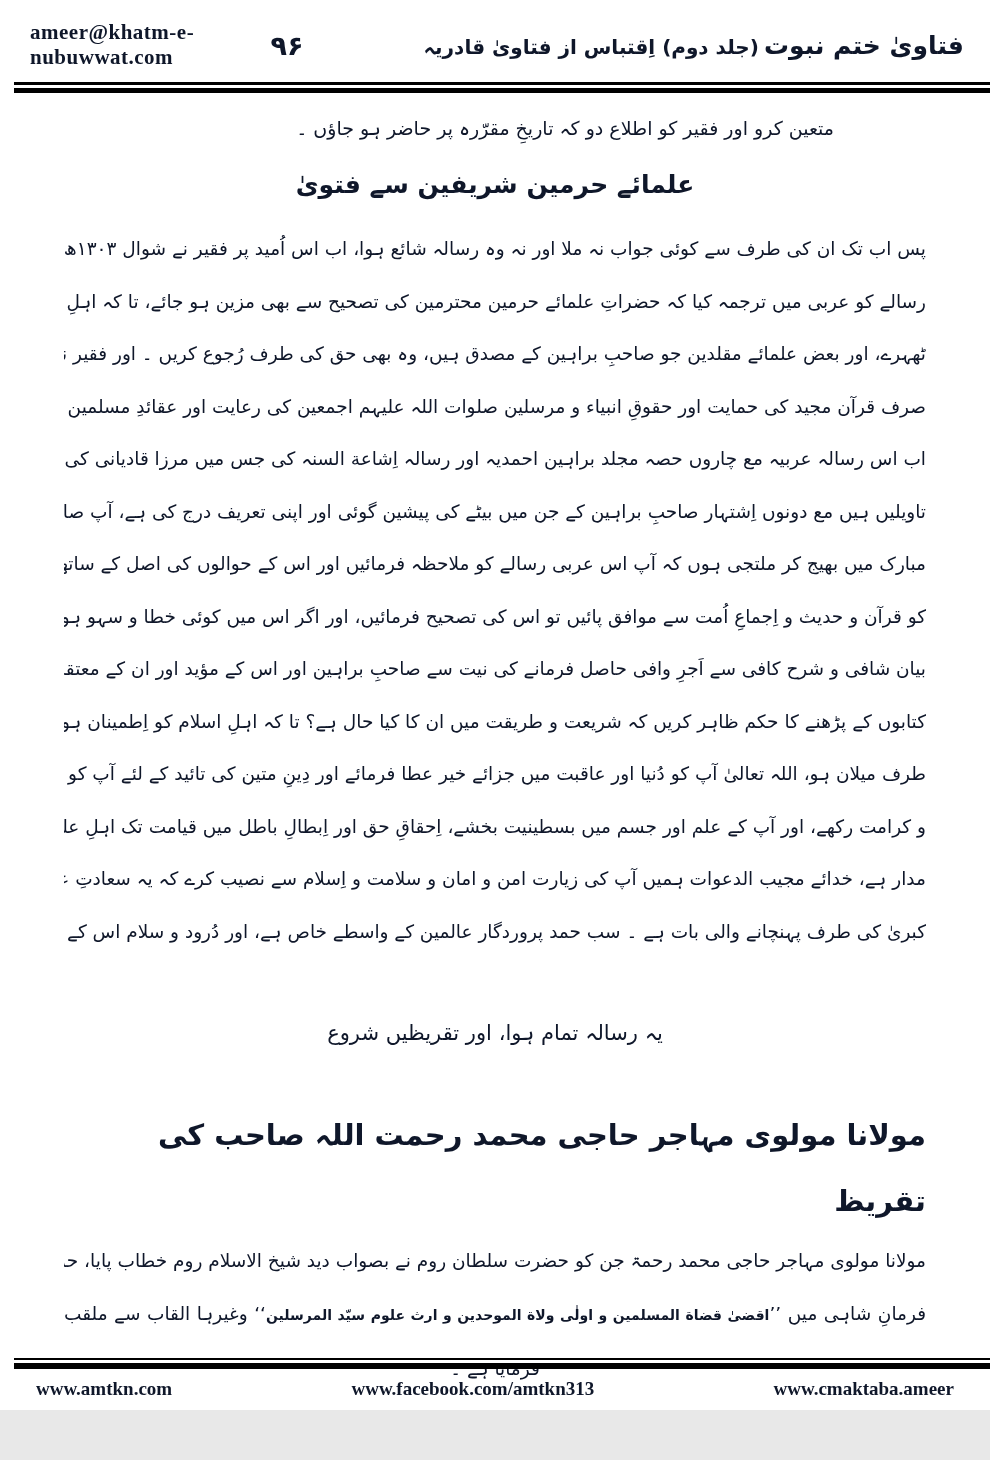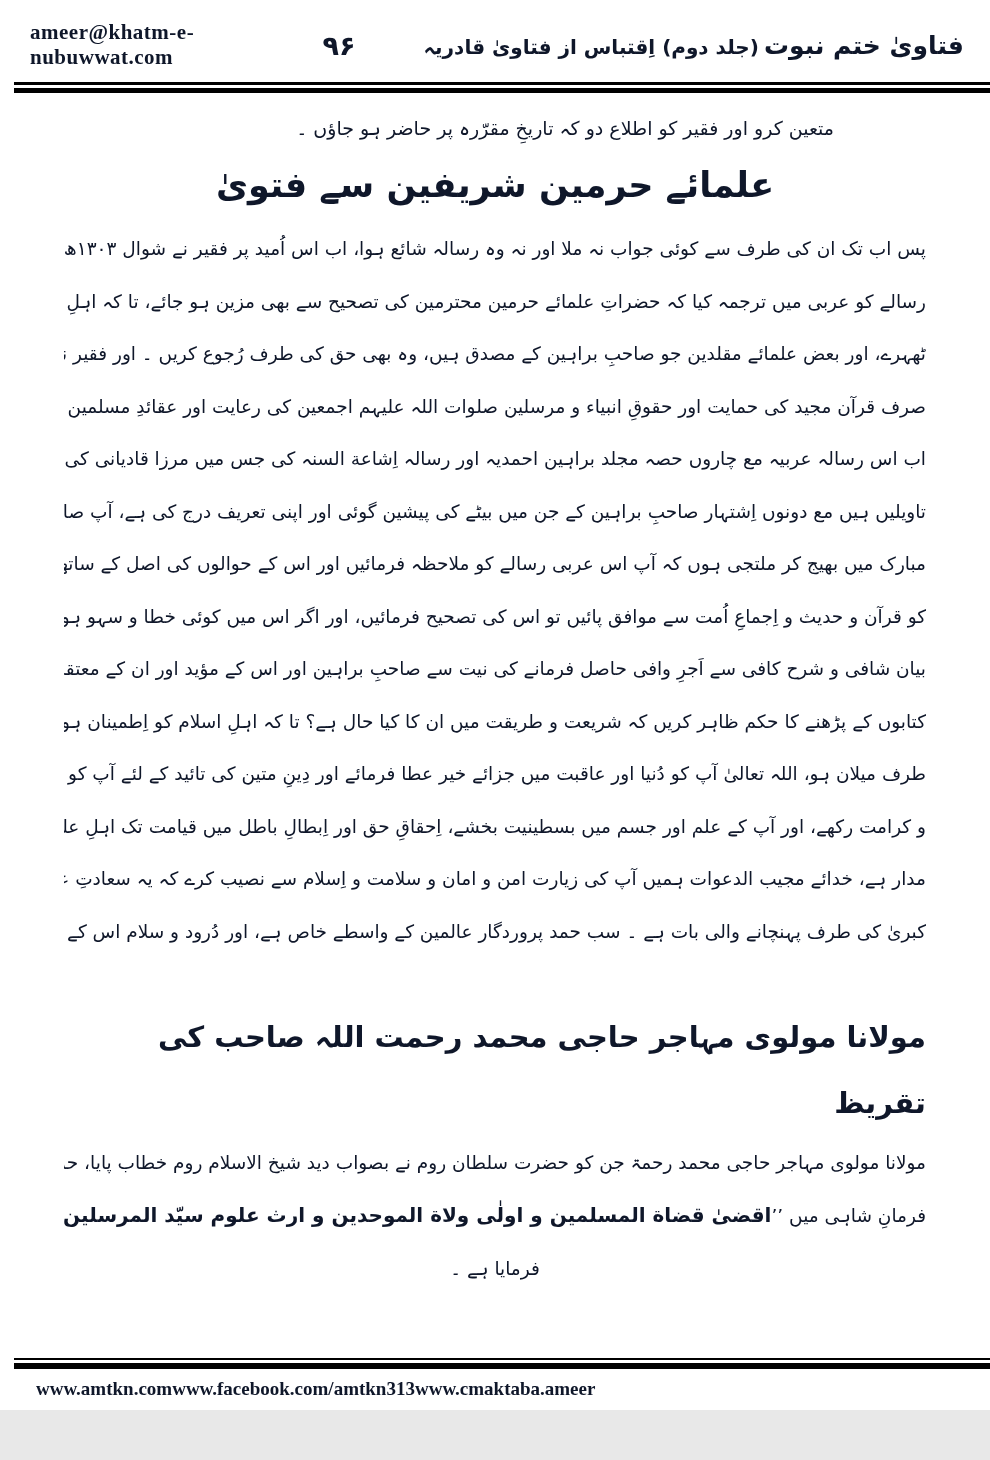--- a/index.html
+++ b/index.html
@@ -17,70 +17,70 @@
     display:flex; justify-content:space-between; align-items:center;
     padding:20px 26px 8px 30px;
   }
   .header-email {
     font-family:"Liberation Serif", serif;
     font-weight:bold; font-size:21px; letter-spacing:0.5px;
   }
   .header-pagenum {
     font-weight:bold; font-size:27px;
     font-family:"DejaVu Sans", sans-serif;
-    margin-right:68px;
+    margin-right:120px;
   }
   .header-title {
     direction:rtl; text-align:right; white-space:nowrap;
   }
   .header-title .t-main { font-weight:bold; font-size:25px; }
   .header-title .t-sub  { font-weight:bold; font-size:20px; }
   .rule-double { margin:4px 0 0 14px; }
   .rule-double .thin  { height:3px; background:#000; }
   .rule-double .gap   { height:3px; background:#fff; }
   .rule-double .thick { height:5px; background:#000; }
   
   .content { padding:0 64px; direction:rtl; }
   .intro-line {
     margin-top:14px;
     font-size:19px; line-height:42px;
     text-align:right; padding-right:92px;
   }
   .h1 {
     text-align:center; font-weight:bold;
-    font-size:35px; line-height:64px;
+    font-size:25px; line-height:64px;
     margin:4px 0 6px 0;
   }
   .uline {
     font-size:18.5px; line-height:52.5px;
     text-align:justify; text-align-last:justify;
     white-space:nowrap; overflow:hidden;
   }
   .uline.lastline { text-align-last:right; }
   .closing-note {
     margin-top:52px;
     text-align:center; font-size:21px; line-height:46px;
   }
   .h2 {
     margin-top:46px;
     text-align:right; font-weight:bold;
     font-size:29px; line-height:66px;
   }
   .p3 .uline { line-height:53px; }
   .p3-first { text-indent:0; }
-  .q { font-weight:bold; font-size:20px; }
+  .q { font-weight:bold; font-size:14px; }
   .p3-last { font-size:18.5px; line-height:53px; text-align:center; }
   
   .footer { position:absolute; left:0; right:0; bottom:0; padding-bottom:10px; }
   .rule-footer { margin:0 0 0 14px; }
   .rule-footer .thin  { height:2px; background:#000; }
   .rule-footer .gap   { height:3px; background:#fff; }
   .rule-footer .thick { height:6px; background:#000; }
   .footer-links {
-    display:flex; align-items:baseline;
+    display:flex; justify-content:space-between; align-items:baseline;
     padding:9px 36px 0 36px;
     font-family:"Liberation Serif", serif;
     font-weight:bold; font-size:19px;
   }
 </style>
 </head>
 <body>
 
 <div class="page">
 
@@ -114,20 +114,21 @@
       <div class="uline">مبارک میں بھیج کر ملتجی ہوں کہ آپ اس عربی رسالے کو ملاحظہ فرمائیں اور اس کے حوالوں کی اصل کے ساتھ مطابقت کر اکر فقیر کی تحریر</div>
       <div class="uline">کو قرآن و حدیث و اِجماعِ اُمت سے موافق پائیں تو اس کی تصحیح فرمائیں، اور اگر اس میں کوئی خطا و سہو ہو تو اس کی اِصلاح کریں اور</div>
       <div class="uline">بیان شافی و شرح کافی سے اَجرِ وافی حاصل فرمانے کی نیت سے صاحبِ براہین اور اس کے مؤید اور ان کے معتقدین کا حکم اور ان کی</div>
       <div class="uline">کتابوں کے پڑھنے کا حکم ظاہر کریں کہ شریعت و طریقت میں ان کا کیا حال ہے؟ تا کہ اہلِ اسلام کو اِطمینان ہو اور سب کا حق کی</div>
       <div class="uline">طرف میلان ہو، اللہ تعالیٰ آپ کو دُنیا اور عاقبت میں جزائے خیر عطا فرمائے اور دِینِ متین کی تائید کے لئے آپ کو سلامت با عز</div>
       <div class="uline">و کرامت رکھے، اور آپ کے علم اور جسم میں بسطینیت بخشے، اِحقاقِ حق اور اِبطالِ باطل میں قیامت تک اہلِ علم حرمین محترمین پر ہی</div>
       <div class="uline">مدار ہے، خدائے مجیب الدعوات ہمیں آپ کی زیارت امن و امان و سلامت و اِسلام سے نصیب کرے کہ یہ سعادتِ عظمٰی اور برکاتِ</div>
       <div class="uline">کبریٰ کی طرف پہنچانے والی بات ہے ۔ سب حمد پروردگار عالمین کے واسطے خاص ہے، اور دُرود و سلام اس کے مظہرِ جمال اور نورِ</div>
     </div>
 
+    <div class="closing-note">یہ رسالہ تمام ہوا، اور تقریظیں شروع</div>
 
     <div class="h2">مولانا مولوی مہاجر حاجی محمد رحمت اللہ صاحب کی تقریظ</div>
 
     <div class="p3">
       <div class="uline p3-first">مولانا مولوی مہاجر حاجی محمد رحمۃ جن کو حضرت سلطان روم نے بصواب دید شیخ الاسلام روم خطاب پایا، حرمین شریفین عطا کیا اور</div>
       <div class="uline">
         <span>فرمانِ شاہی میں ’’</span><span class="q">اقضیٰ قضاة المسلمین و اولٰی ولاة الموحدین و ارث علوم سیّد المرسلین</span><span>‘‘ وغیرہا القاب سے ملقب</span>
       </div>
       <div class="p3-last">فرمایا ہے ۔</div>
     </div>

